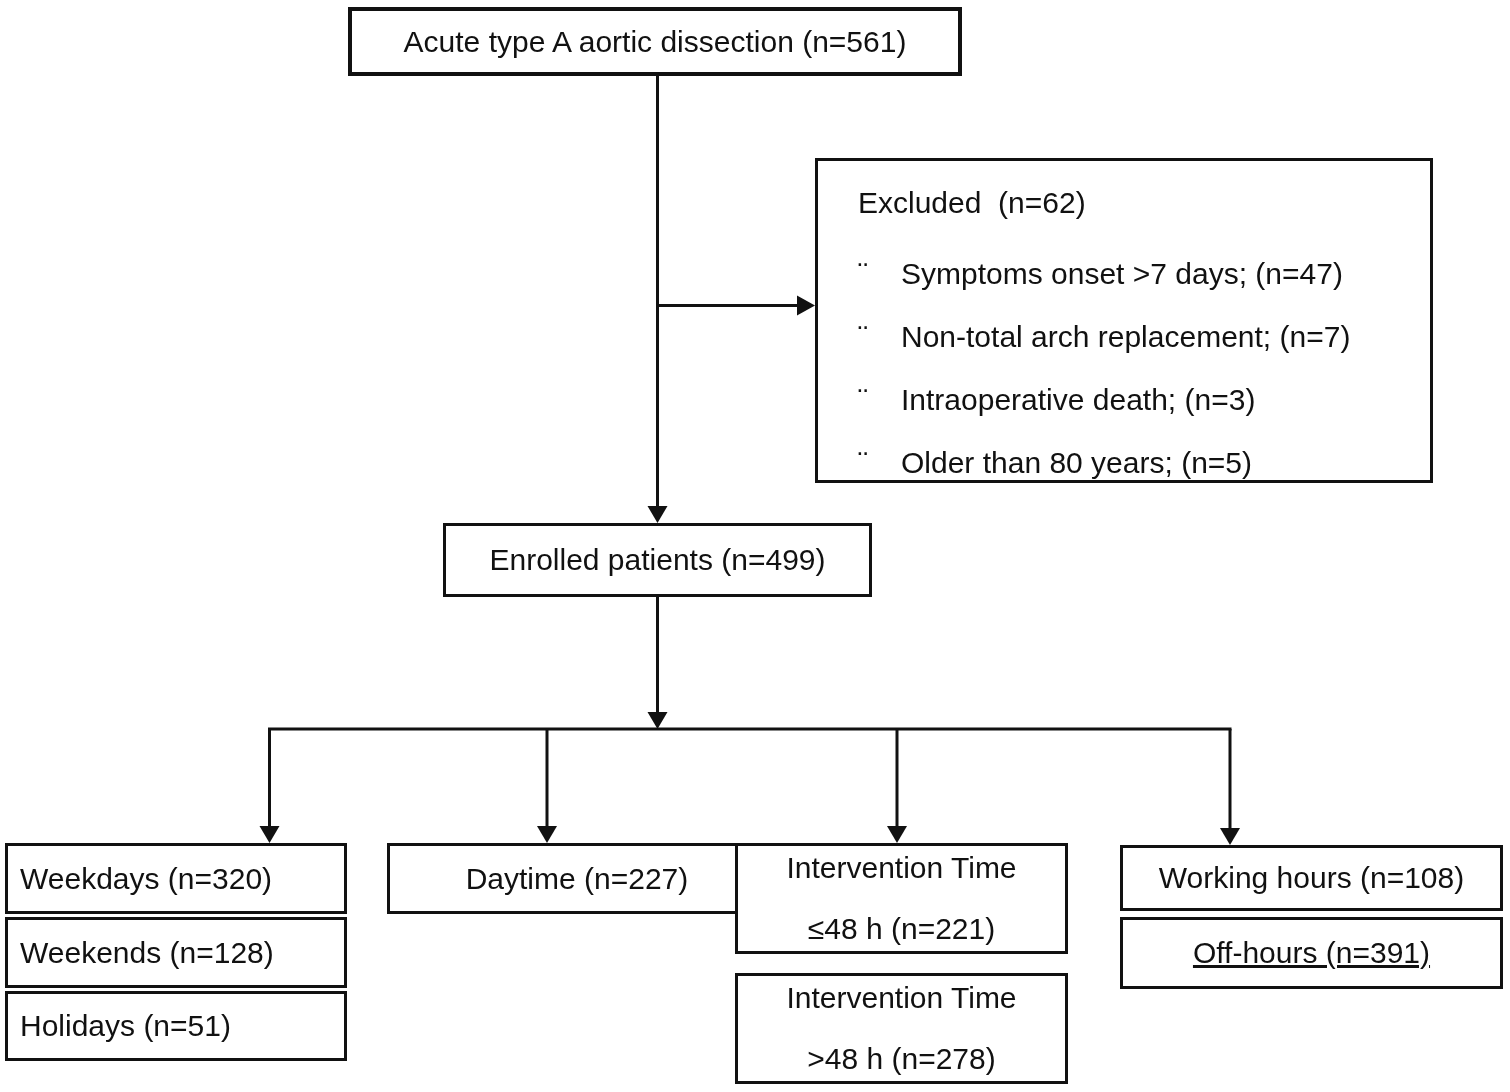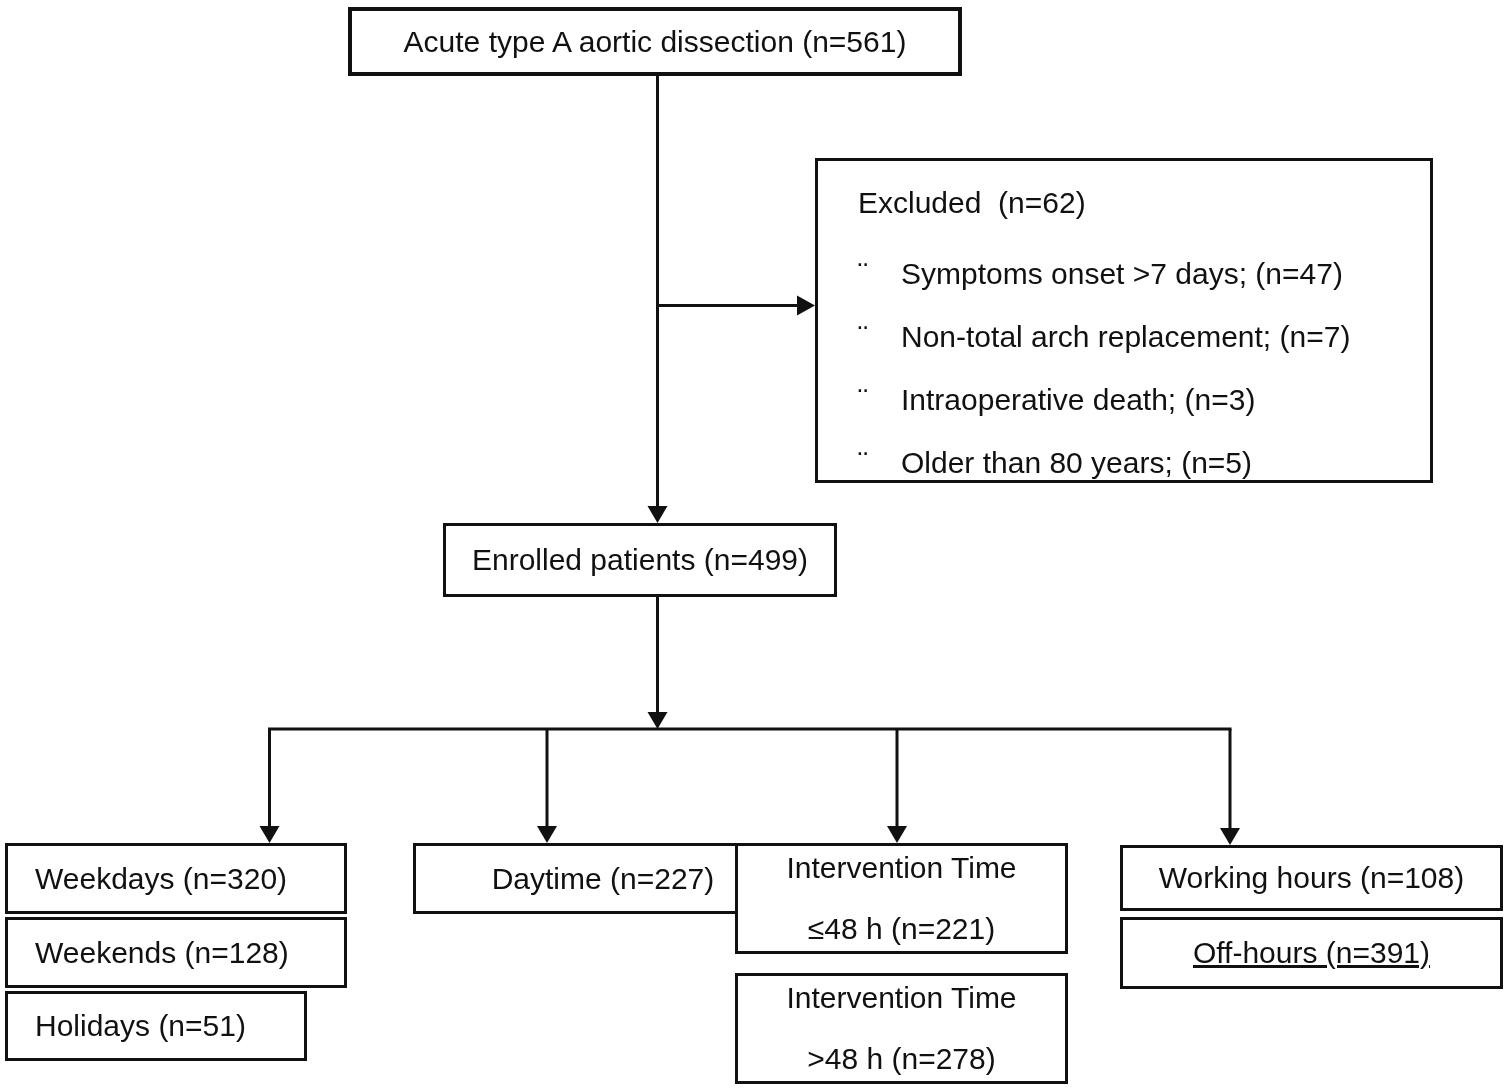--- a/index.html
+++ b/index.html
@@ -32,21 +32,21 @@
     align-items: center;
     justify-content: center;
     text-align: left;
   }
 
   .node--top { border-width: 4px; }
 
   .node--left-align {
     justify-content: flex-start;
     text-align: center;
-    padding-left: 27px;
+    padding-left: 12px;
   }
 
   .node--twoline { flex-direction: column; line-height: 40px; gap: 21px; }
 
   .excluded {
     position: absolute;
     left: 815px; top: 158px;
     width: 618px; height: 325px;
     background: #ffffff;
     border: 3px solid #111111;
@@ -117,27 +117,27 @@
     <div class="excluded__row">
       <span class="excluded__bullet">¨</span>
       <span>Intraoperative death; (n=3)</span>
     </div>
     <div class="excluded__row">
       <span class="excluded__bullet">¨</span>
       <span>Older than 80 years; (n=5)</span>
     </div>
   </div>
 
-  <div class="node" style="left:443px; top:523px; width:394px; height:74px;">Enrolled patients (n=499)</div>
+  <div class="node" style="left:443px; top:523px; width:429px; height:74px;">Enrolled patients (n=499)</div>
 
   <div class="node node--left-align" style="left:5px; top:843px; width:342px; height:71px;">Weekdays (n=320)</div>
   <div class="node node--left-align" style="left:5px; top:917px; width:342px; height:71px;">Weekends (n=128)</div>
-  <div class="node node--left-align" style="left:5px; top:991px; width:302px; height:70px;">Holidays (n=51)</div>
+  <div class="node node--left-align" style="left:5px; top:991px; width:342px; height:70px;">Holidays (n=51)</div>
 
-  <div class="node" style="left:387px; top:843px; width:380px; height:71px;margin-left:26px;">Daytime (n=227)</div>
+  <div class="node" style="left:387px; top:843px; width:380px; height:71px;">Daytime (n=227)</div>
 
   <div class="node node--twoline" style="left:735px; top:843px; width:333px; height:111px;">
     <span>Intervention Time</span>
     <span>≤48 h (n=221)</span>
   </div>
   <div class="node node--twoline" style="left:735px; top:973px; width:333px; height:111px;">
     <span>Intervention Time</span>
     <span>&gt;48 h (n=278)</span>
   </div>
 

